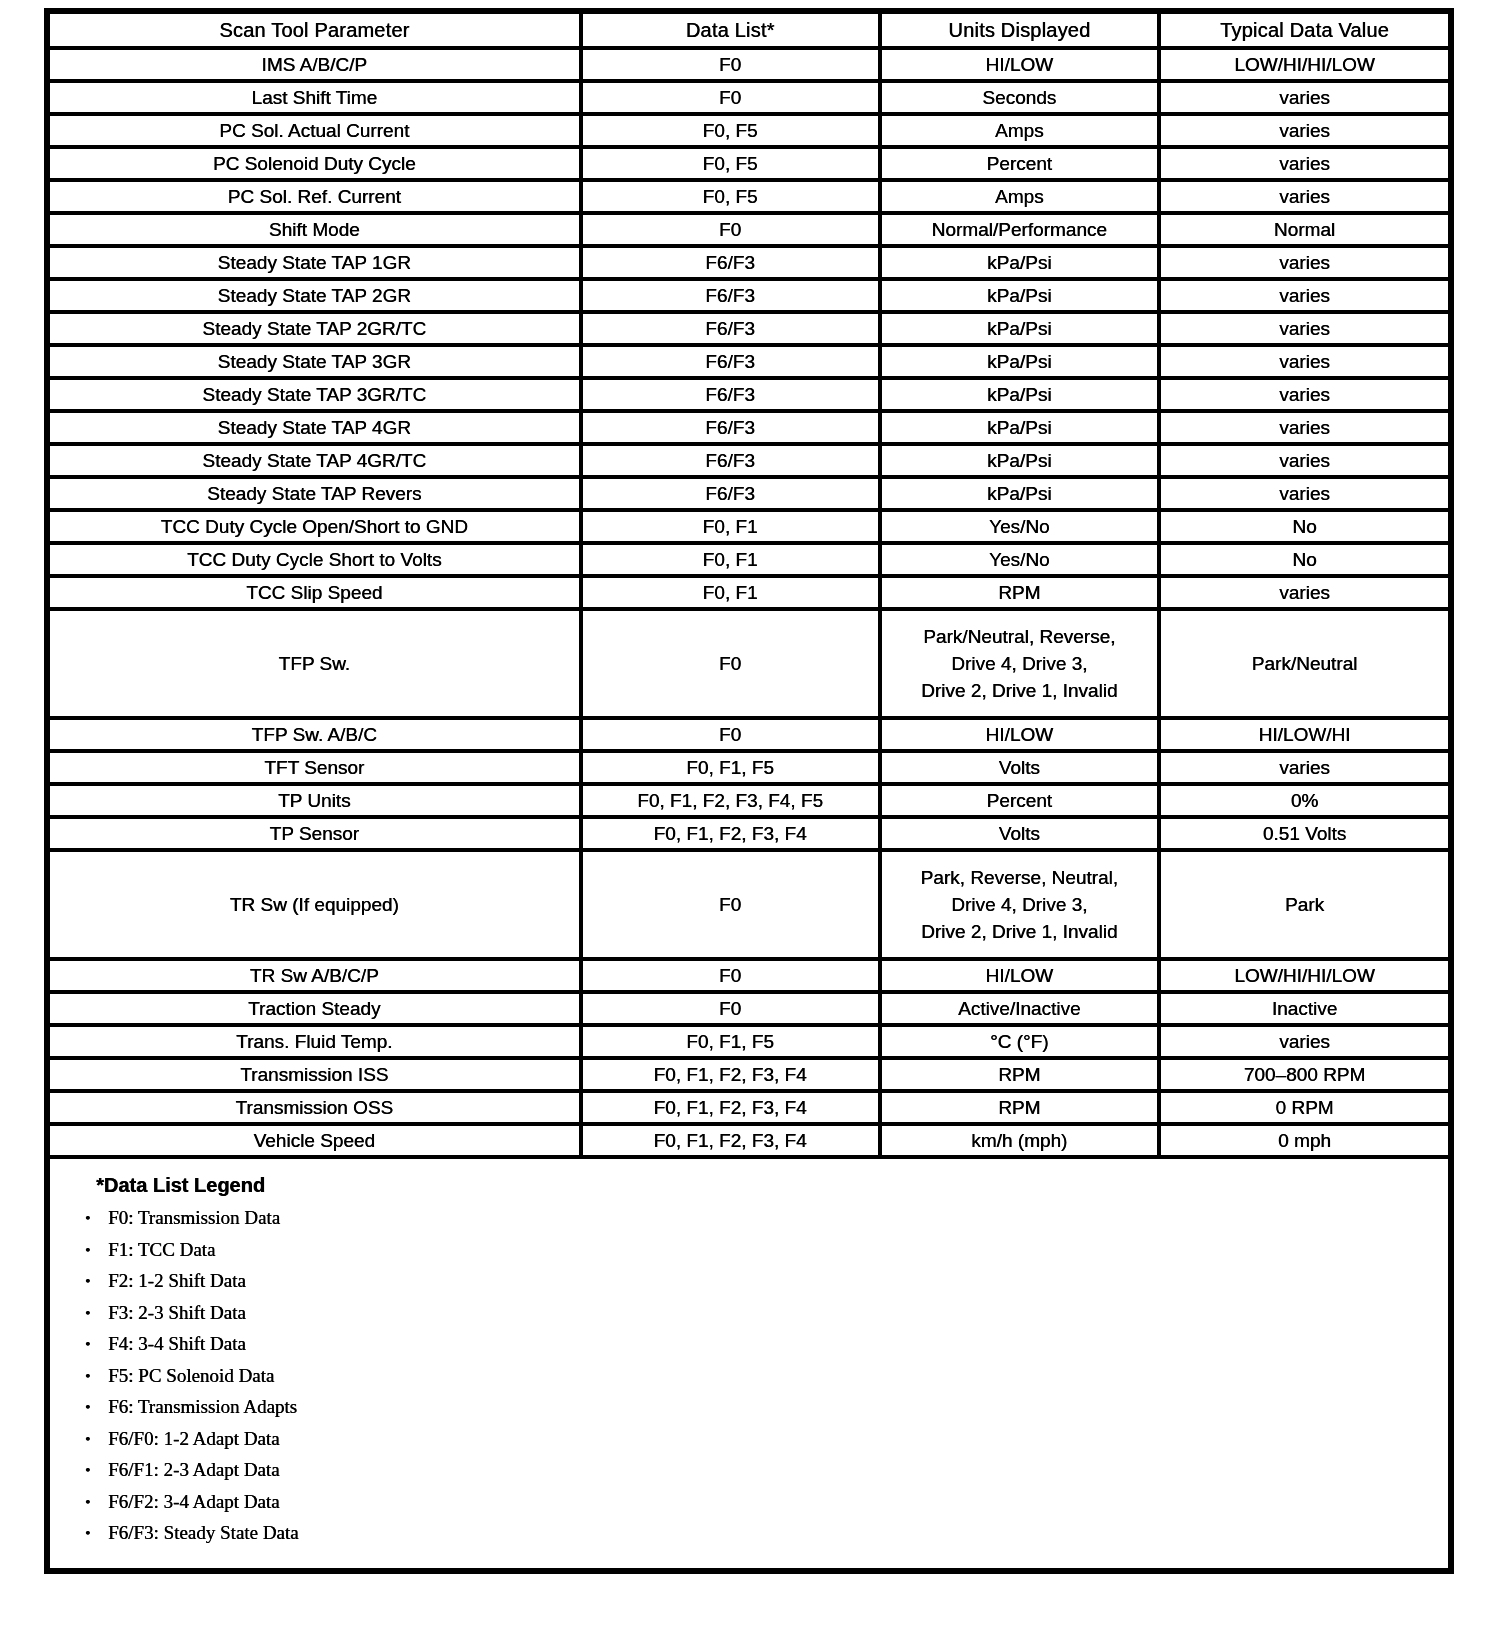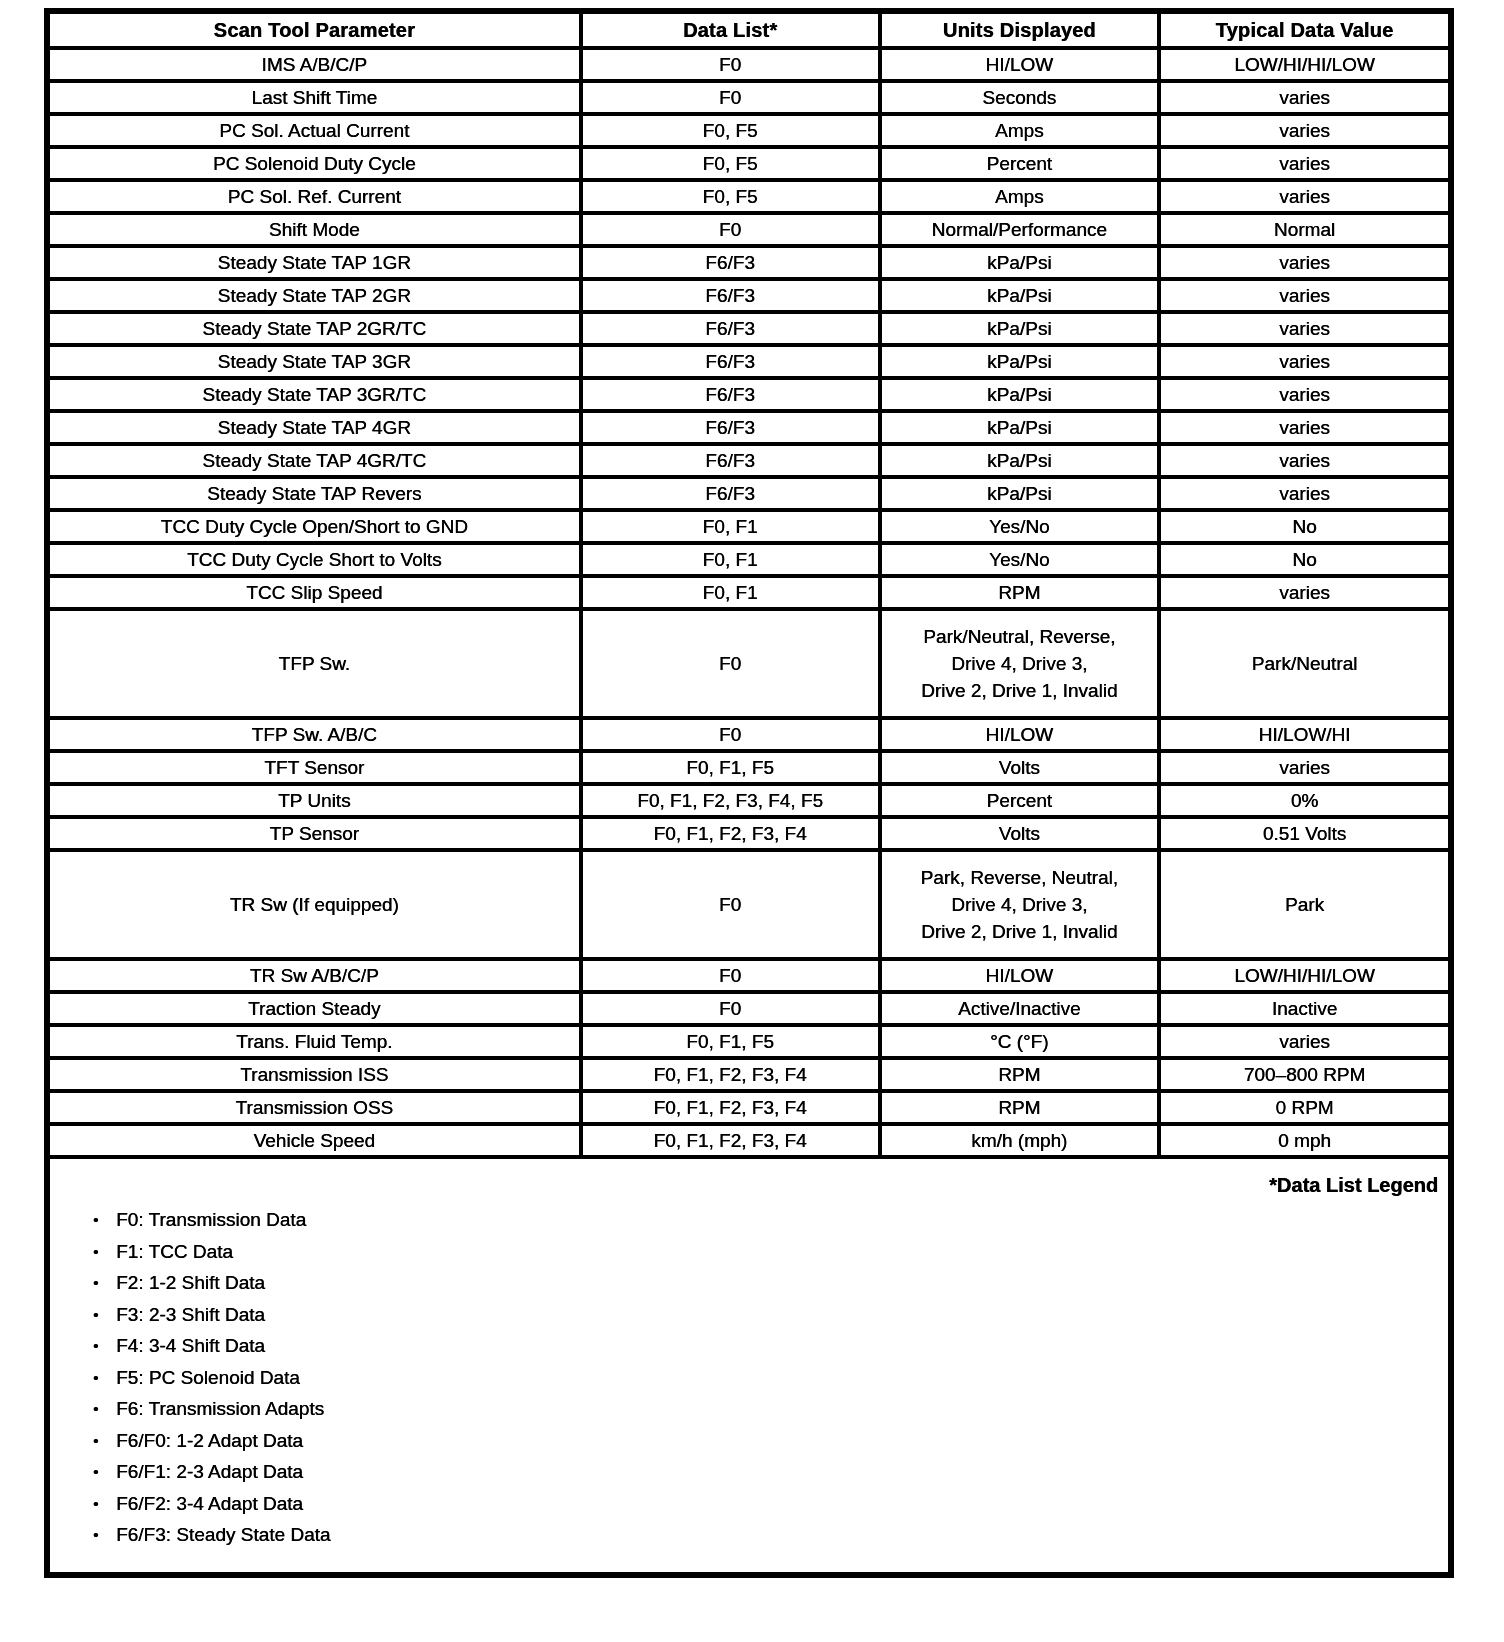--- a/index.html
+++ b/index.html
@@ -27,21 +27,21 @@
   }
   table.scan-table th,
   table.scan-table td {
     border: 4px solid #000000;
     text-align: center;
     vertical-align: middle;
     overflow: hidden;
   }
   table.scan-table th {
     font-size: 20px;
-    font-weight: bold;
+    font-weight: normal;
     line-height: 24px;
     padding: 4px 4px;
     letter-spacing: 0.2px;
     text-shadow: 0.5px 0 0 #000;
   }
   table.scan-table td.data {
     font-size: 19px;
     line-height: 23px;
     padding: 3px 6px;
     white-space: pre-line;
@@ -56,26 +56,26 @@
     text-align: left !important;
     vertical-align: top !important;
     padding: 12px 10px 14px 0;
   }
   .legend-title {
     font-size: 20px;
     font-weight: bold;
     line-height: 24px;
     margin: 2px 0 10px 46px;
     text-shadow: 0.5px 0 0 #000;
-    text-align: right;
   }
   ul.legend-list {
     list-style: none;
-    margin: 12px;
+    margin: 4px;
     padding: 0 0 0 31px;
+    font-family: Liberation Serif, serif;
   }
   ul.legend-list li {
     font-size: 19px;
     line-height: 22px;
     margin-bottom: 9.5px;
     text-shadow: 0.4px 0 0 #000;
   }
   ul.legend-list li .bullet {
     display: inline-block;
     font-size: 15px;

